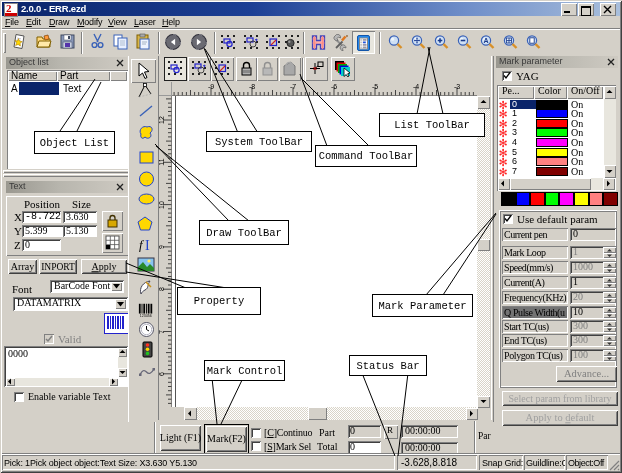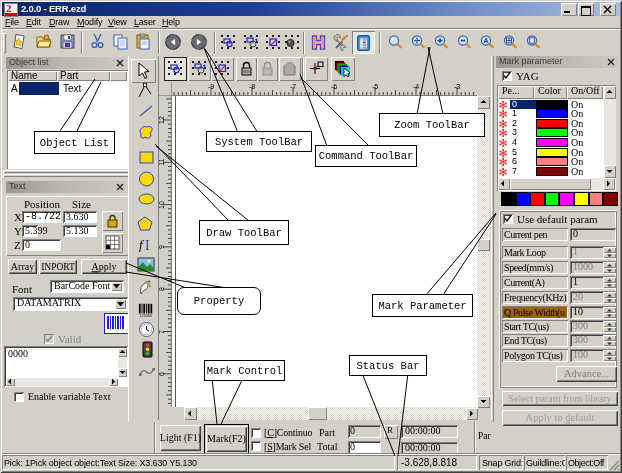--- a/index.html
+++ b/index.html
@@ -255,21 +255,21 @@
 <div class="ab lab" style="left:24px;top:198px;">Position</div>
 <div class="ab lab" style="left:72px;top:198px;">Size</div>
 <div class="ab lab" style="left:14px;top:211px;">X</div>
 <div class="ab edit" style="left:22px;top:211px;width:39px;height:12px;">
     <span class="lab" style="position:absolute;left:3px;top:0;font-size:10px;font-family:Liberation Mono, monospace;">-8.722</span>
   </div>
 <div class="ab edit" style="left:63px;top:211px;width:34px;height:12px;">
     <span class="lab" style="position:absolute;left:3px;top:0;font-size:10px;">3.630</span>
   </div>
 <div class="ab lab" style="left:14px;top:225px;">Y</div>
-<div class="ab edit" style="left:22px;top:225px;width:16px;height:12px;">
+<div class="ab edit" style="left:22px;top:225px;width:61px;height:12px;">
     <span class="lab" style="position:absolute;left:3px;top:0;font-size:10px;">5.399</span>
   </div>
 <div class="ab edit" style="left:63px;top:225px;width:34px;height:12px;">
     <span class="lab" style="position:absolute;left:3px;top:0;font-size:10px;">5.130</span>
   </div>
 <div class="ab lab" style="left:14px;top:239px;">Z</div>
 <div class="ab edit" style="left:22px;top:239px;width:39px;height:12px;">
     <span class="lab" style="position:absolute;left:3px;top:0;font-size:10px;">0</span>
   </div>
 <div class="ab raisedthin" style="left:102px;top:211px;width:21px;height:20px;">
@@ -872,21 +872,21 @@
 <div class="ab raisedthin" style="left:603px;top:292px;width:13px;height:5.5px;">
     <svg style="position:absolute;left:4px;top:2px" width="5" height="3">
       <path d="M0 2.5 L2.5 0 L5 2.5 Z" fill="#333"></path>
     </svg>
   </div>
 <div class="ab raisedthin" style="left:603px;top:297.5px;width:13px;height:5.5px;">
     <svg style="position:absolute;left:4px;top:1px" width="5" height="3">
       <path d="M0 0.5 L2.5 3 L5 0.5 Z" fill="#333"></path>
     </svg>
   </div>
-<div class="ab cell" style="left:502px;top:306px;width:66px;height:13px;background:#a16207;">
+<div class="ab cell" style="left:502px;top:306px;width:66px;height:13px;background:#737373;">
     <span class="lab" style="position:absolute;left:2px;top:1px;font-size:10px;letter-spacing:-0.4px;">Q Pulse Width(u</span>
   </div>
 <div class="ab editg" style="left:570px;top:306px;width:46px;height:13px;">
     <span class="lab" style="position:absolute;left:3px;top:0px;font-size:10px;color:#000;">10</span>
   </div>
 <div class="ab raisedthin" style="left:603px;top:307px;width:13px;height:5.5px;">
     <svg style="position:absolute;left:4px;top:2px" width="5" height="3">
       <path d="M0 2.5 L2.5 0 L5 2.5 Z" fill="#333"></path>
     </svg>
   </div>
@@ -1020,17 +1020,17 @@
     <path d="M496 213 L426 295" stroke="#000" stroke-width="1"></path>
     <path d="M496 214 L443 295" stroke="#000" stroke-width="1"></path>
     <path d="M212 378 L217 424" stroke="#000" stroke-width="1"></path>
     <path d="M243 378 L221 424" stroke="#000" stroke-width="1"></path>
     <path d="M362 373 L395 456" stroke="#000" stroke-width="1"></path>
     <path d="M408 373 L398 456" stroke="#000" stroke-width="1"></path>
   </svg>
 <div class="callout" style="left:34px;top:131px;width:79px;height:21px;">Object List</div>
 <div class="callout" style="left:206px;top:131px;width:104px;height:19px;">System ToolBar</div>
 <div class="callout" style="left:315px;top:145px;width:100px;height:20px;">Command ToolBar</div>
-<div class="callout" style="left:379px;top:113px;width:104px;height:22px;">Zoom ToolBar</div>
+<div class="callout" style="left:379px;top:113px;width:104px;height:22px;">List ToolBar</div>
 <div class="callout" style="left:199px;top:220px;width:88px;height:23px;">Draw ToolBar</div>
-<div class="callout" style="left:177px;top:287px;width:82px;height:26px;border-radius:7px;">Property</div>
+<div class="callout" style="left:177px;top:287px;width:82px;height:26px;">Property</div>
 <div class="callout" style="left:372px;top:294px;width:99px;height:21px;">Mark Parameter</div>
 <div class="callout" style="left:204px;top:360px;width:79px;height:19px;">Mark Control</div>
 <div class="callout" style="left:349px;top:355px;width:76px;height:19px;">Status Bar</div>
 </body></html>

